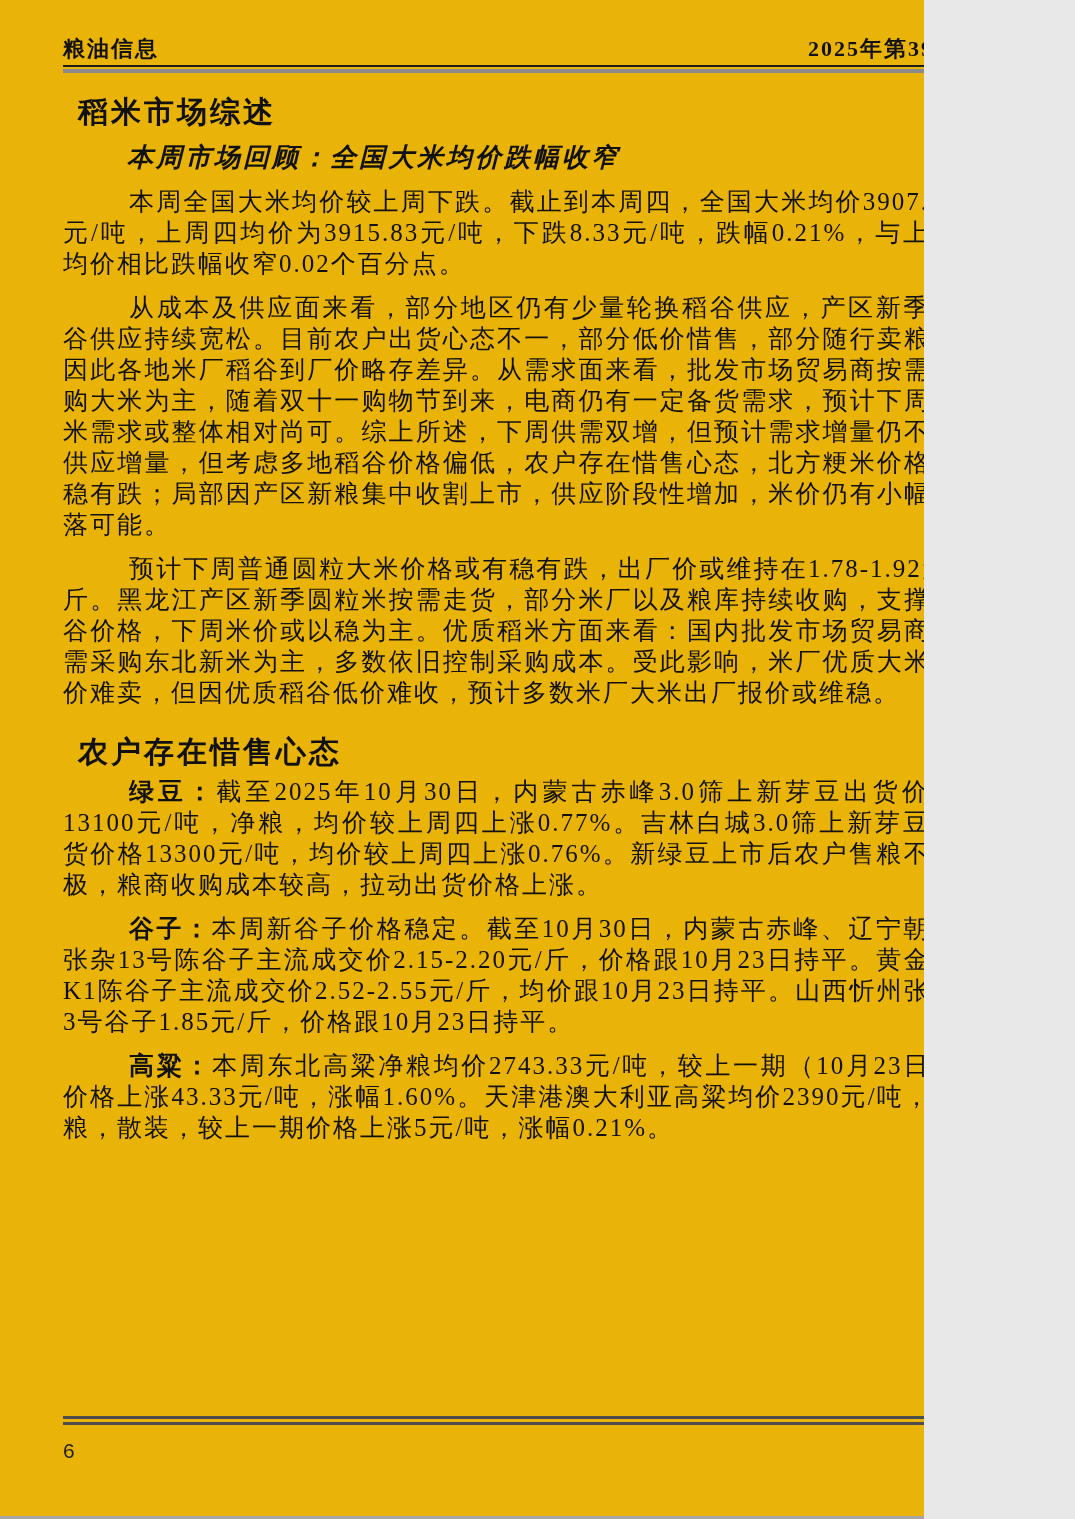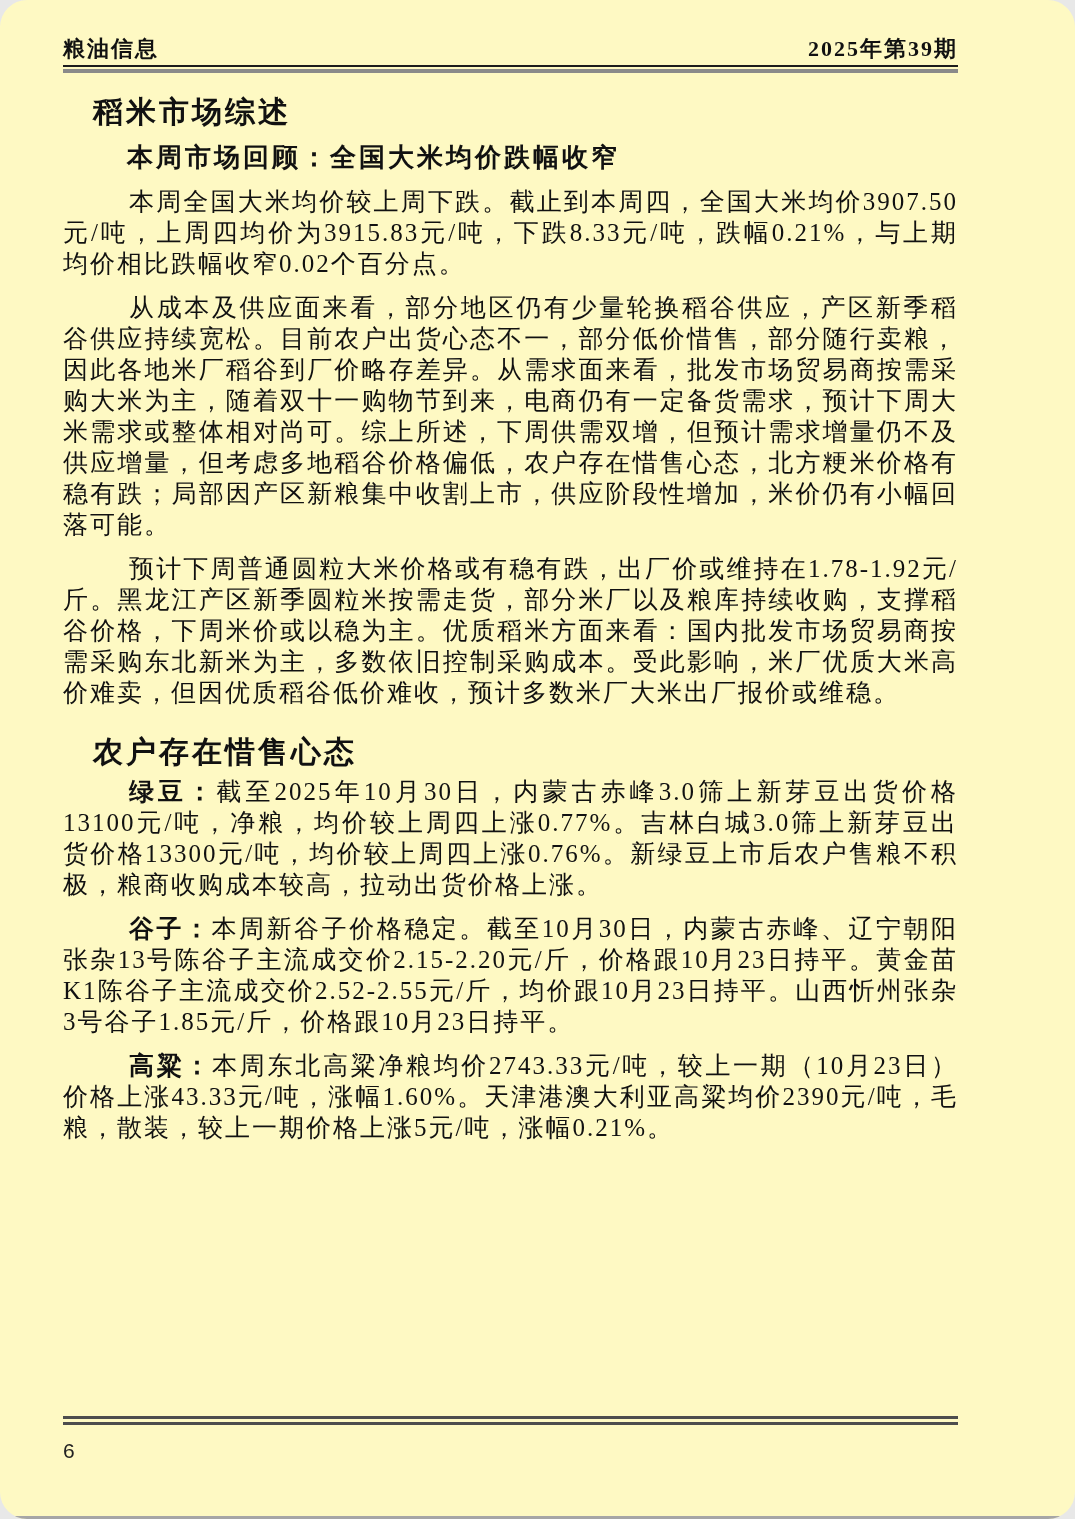--- a/index.html
+++ b/index.html
@@ -1,24 +1,23 @@
 <!DOCTYPE html>
 <html lang="zh"><head>
 <meta charset="utf-8">
 <style>
   html, body { margin: 0; padding: 0; background: #e8e8e8; }
   .page {
     position: relative;
-    width: 1075px;
+    width: 924px;
     height: 1519px;
-    background: #fef9c3;
+    background: #eab308;
     font-family: "Liberation Serif", "DejaVu Serif", serif;
     color: #111111;
     overflow: hidden;
-    border-radius: 27px;
   }
   
   .page-header {
     position: absolute;
     top: 36px;
     left: 63px;
     width: 895px;
   }
   .header-row {
     display: flex;
@@ -37,33 +36,34 @@
     top: 88px;
     left: 63px;
     width: 895px;
     font-size: 25px;
     line-height: 31px;
     text-align: justify;
     text-justify: inter-character;
     letter-spacing: 2px;
   }
   .section-title {
-    margin: 6px 0 6px 30px;
+    margin: 6px 0 6px 15px;
     font-size: 30px;
     line-height: 36px;
     font-weight: bold;
     letter-spacing: 3px;
   }
   .section-title.grains { margin-top: 26px; }
   .subheading {
     margin: 12px 0 12px 64px;
     font-size: 26px;
     line-height: 32px;
     font-weight: bold;
     letter-spacing: 3px;
+    font-style: italic;
   }
   .para {
     margin: 0 0 13px 0;
     text-indent: 66px;
     word-break: break-word;
   }
   .para .lead { font-weight: bold; }
   
   .page-footer {
     position: absolute;

